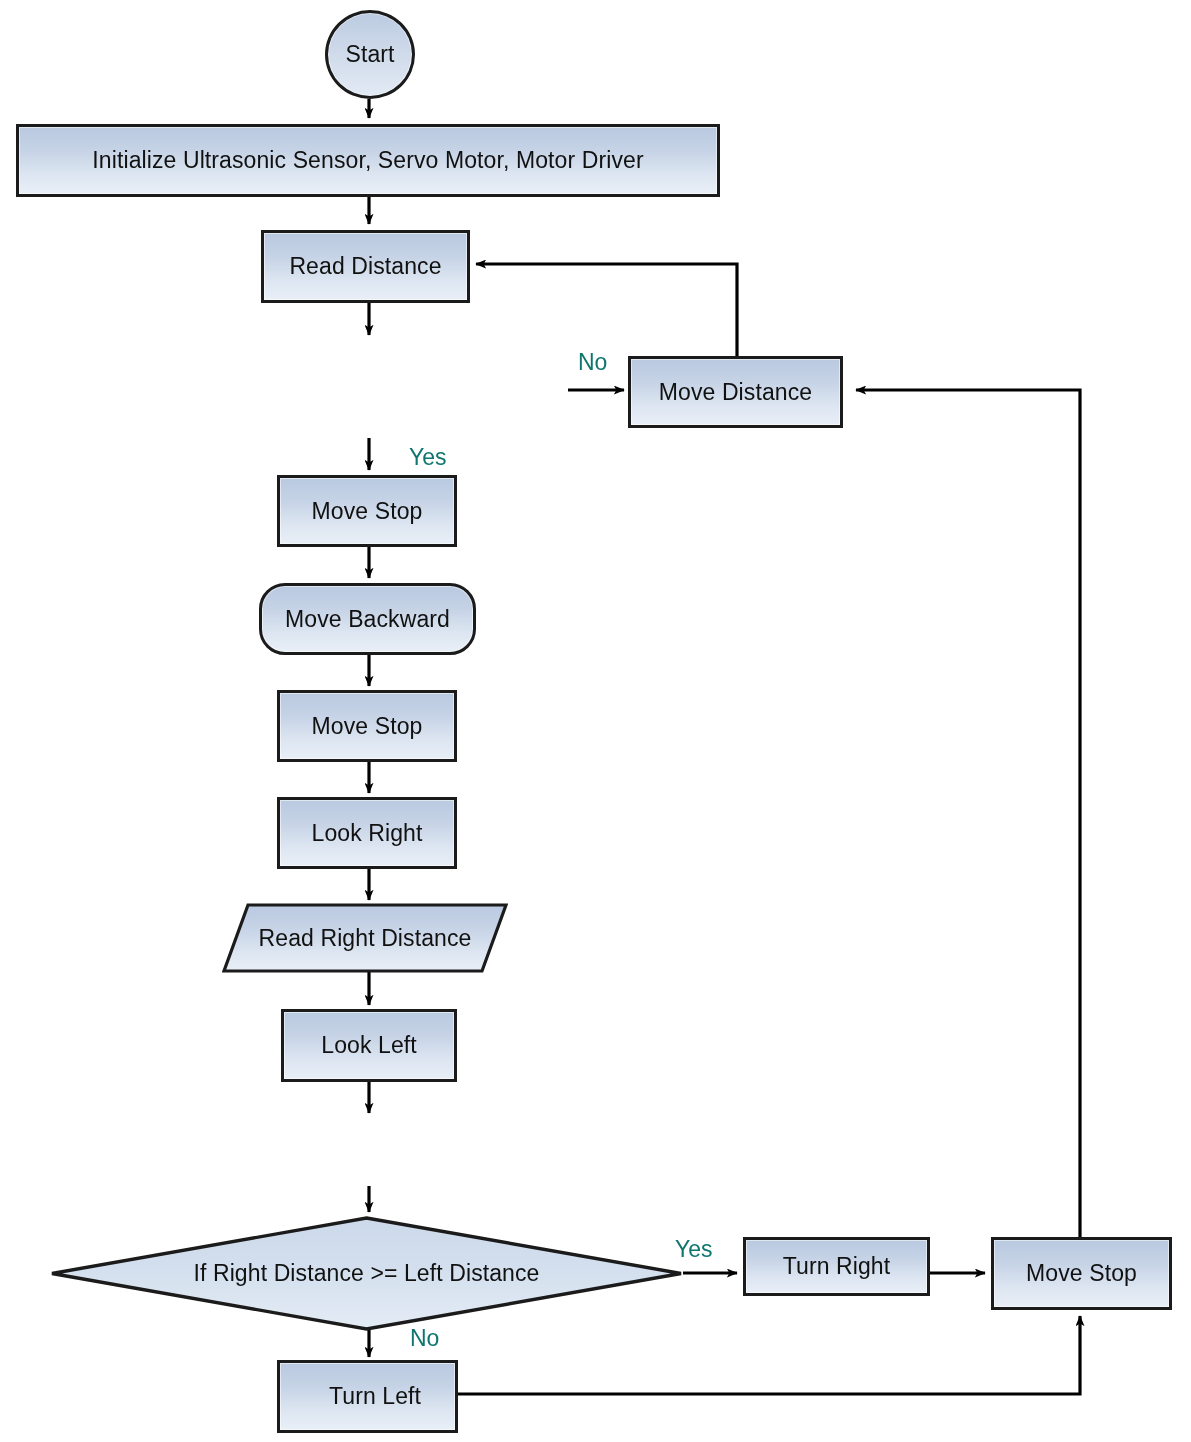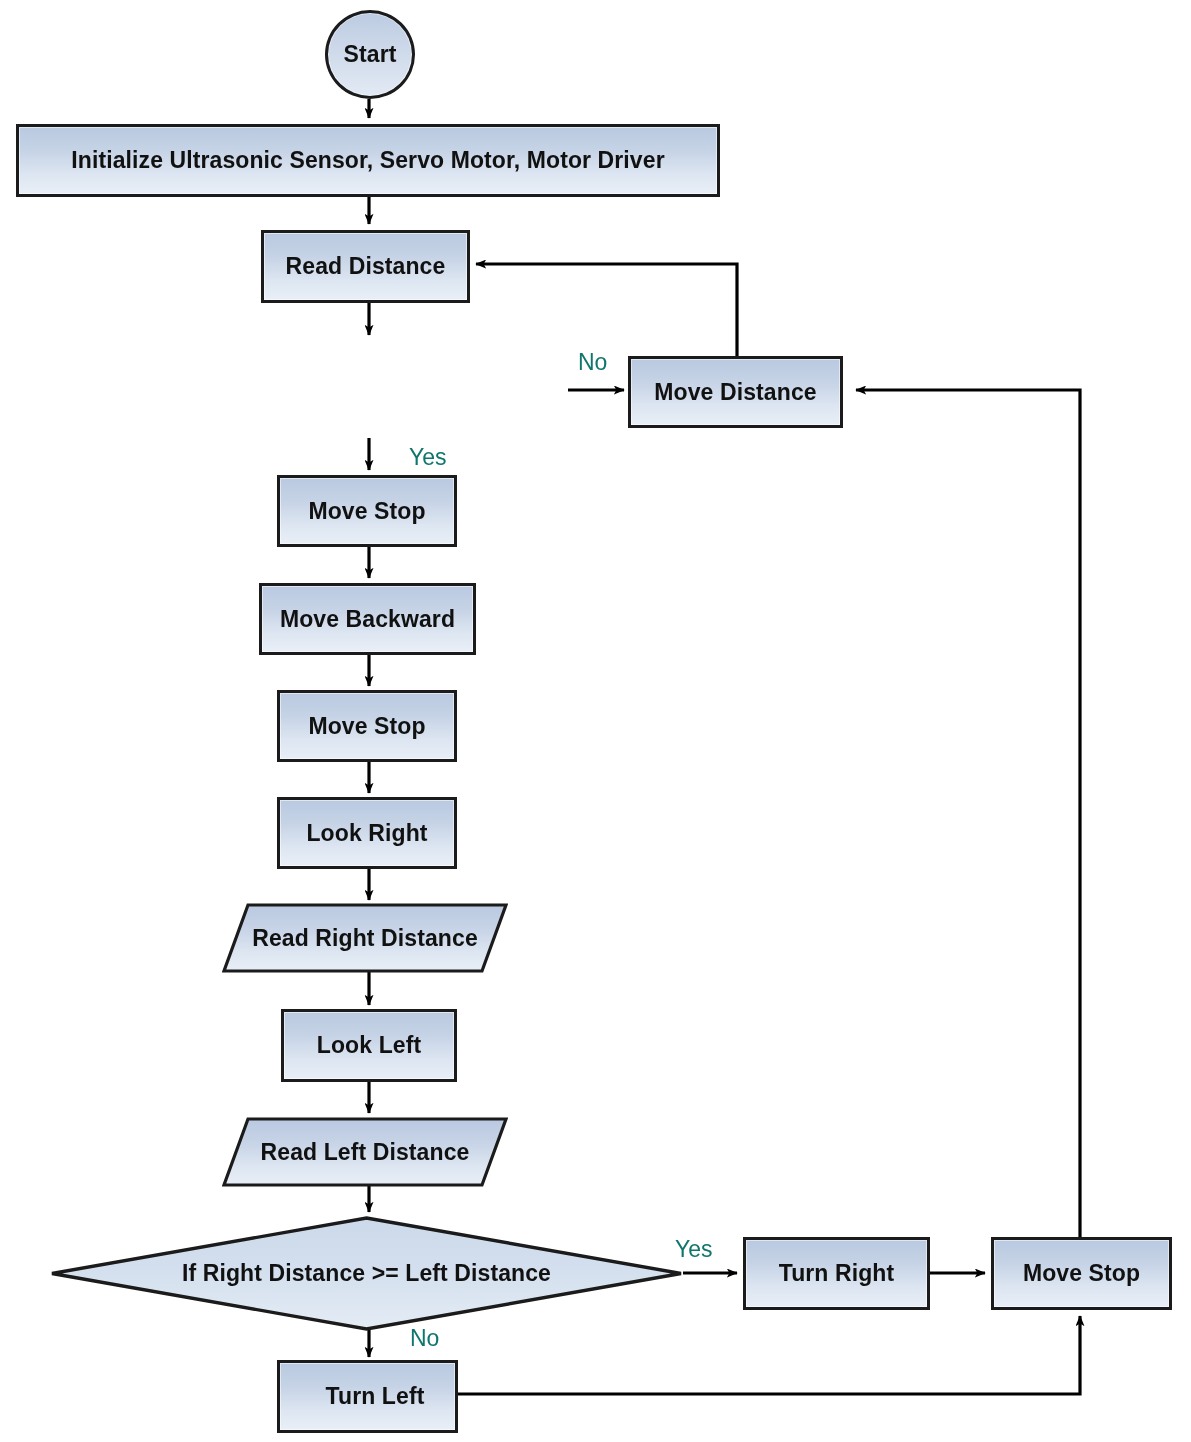--- a/index.html
+++ b/index.html
@@ -28,21 +28,20 @@
     height: 1442px;
   }
   .node {
     position: absolute;
     box-sizing: border-box;
     display: flex;
     align-items: center;
     justify-content: center;
     color: #000000;
     white-space: nowrap;
-    font-weight: bold;
   }
   .node .node-label {
     position: relative;
     z-index: 2;
     font-size: 23px;
     letter-spacing: 0.1px;
     color: #111111;
   }
   
   .shape-process {
@@ -163,21 +162,21 @@
 
 
   <div class="node shape-process" style="left:628px; top:356px; width:215px; height:72px;">
     <span class="node-label">Move Distance</span>
   </div>
 
   <div class="node shape-process" style="left:277px; top:475px; width:180px; height:72px;">
     <span class="node-label">Move Stop</span>
   </div>
 
-  <div class="node shape-process" style="left:259px; top:583px; width:217px; height:72px;">
+  <div class="node shape-process" style="left:259px; top:583px; width:217px; height:72px;border-radius:26px;">
     <span class="node-label">Move Backward</span>
   </div>
 
   <div class="node shape-process" style="left:277px; top:690px; width:180px; height:72px;">
     <span class="node-label">Move Stop</span>
   </div>
 
   <div class="node shape-process" style="left:277px; top:797px; width:180px; height:72px;">
     <span class="node-label">Look Right</span>
   </div>
@@ -186,35 +185,29 @@
     <svg class="para-bg" viewBox="0 0 286 70" preserveAspectRatio="none">
       <polygon points="26,2 284,2 260,68 2,68" fill="url(#nodeGrad)" stroke="#1b1b1b" stroke-width="3.2" vector-effect="non-scaling-stroke"></polygon>
     </svg>
     <span class="node-label">Read Right Distance</span>
   </div>
 
   <div class="node shape-process" style="left:281px; top:1009px; width:176px; height:73px;">
     <span class="node-label">Look Left</span>
   </div>
 
-  <div class="node shape-data" style="left:222px; top:1117px; width:286px; height:70px;">
-    <svg class="para-bg" viewBox="0 0 286 70" preserveAspectRatio="none">
-      <polygon points="26,2 284,2 260,68 2,68" fill="url(#nodeGrad)" stroke="#1b1b1b" stroke-width="3.2" vector-effect="non-scaling-stroke"></polygon>
-    </svg>
-    <span class="node-label">Read Left Distance</span>
-  </div>
 
   <div class="node shape-decision" style="left:50px; top:1216px; width:633px; height:115px;">
     <svg class="diamond-bg" viewBox="0 0 633 115" preserveAspectRatio="none">
       <polygon points="316.5,2 631,57.5 316.5,113 2,57.5" fill="url(#diamondGrad)" stroke="#1b1b1b" stroke-width="3.4" vector-effect="non-scaling-stroke"></polygon>
     </svg>
     <span class="node-label">If Right Distance &gt;= Left Distance</span>
   </div>
 
-  <div class="node shape-process" style="left:743px; top:1237px; width:187px; height:73px;">
+  <div class="node shape-process" style="left:743px; top:1237px; width:187px; height:59px;">
     <span class="node-label">Turn Right</span>
   </div>
 
   <div class="node shape-process" style="left:991px; top:1237px; width:181px; height:73px;">
     <span class="node-label">Move Stop</span>
   </div>
 
   <div class="node shape-process" style="left:277px; top:1360px; width:181px; height:73px;padding-left:15px;">
     <span class="node-label">Turn Left</span>
   </div>

